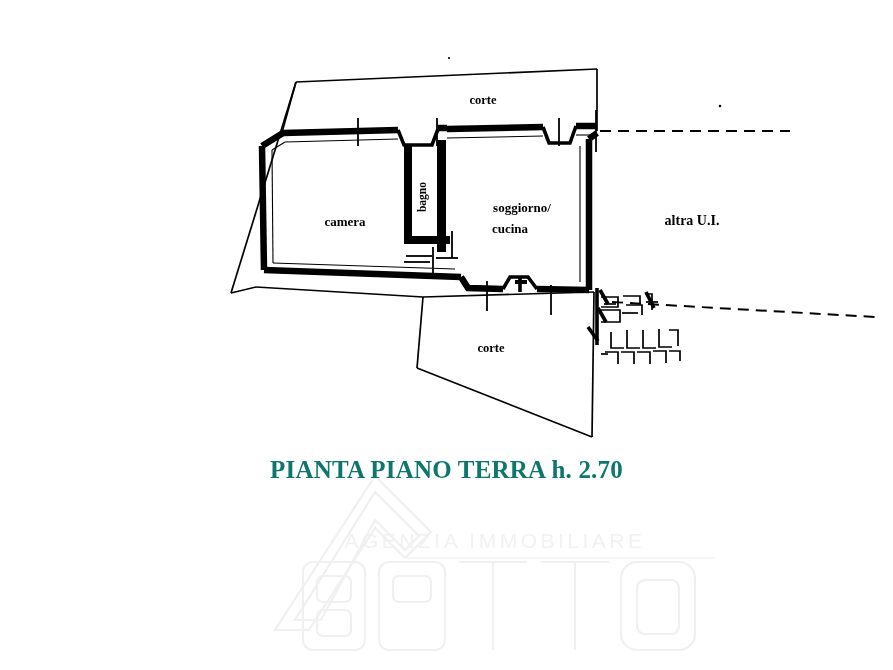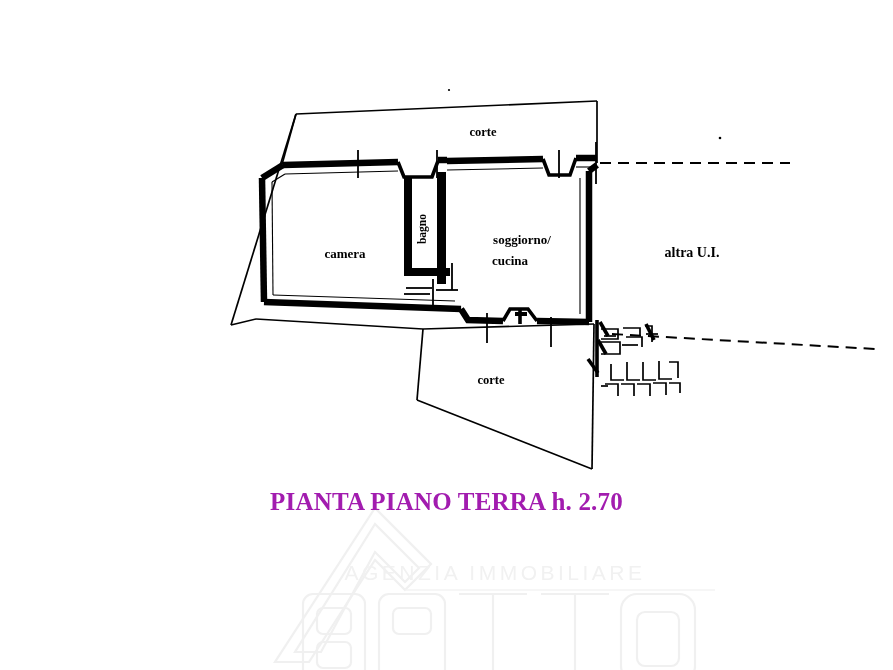--- a/index.html
+++ b/index.html
@@ -12,21 +12,20 @@
     height: 670px;
     font-family: "Liberation Serif", serif;
     position: relative;
     overflow: hidden;
   }
   #plan-root {
     position: relative;
     width: 893px;
     height: 530px;
     background: #ffffff;
-    margin-top: 32px;
   }
   svg.plan-svg {
     position: absolute;
     left: 0;
     top: 0;
     width: 893px;
     height: 670px;
     display: block;
   }
   .room-label {
@@ -53,21 +52,21 @@
   .title-bar {
     position: absolute;
     left: 0;
     right: 0;
     bottom: 46px;
     text-align: center;
     font-family: "Liberation Serif", serif;
     font-weight: 700;
     font-size: 25px;
     letter-spacing: 0.2px;
-    color: #a21caf;
+    color: #0f766e;
     z-index: 5;
   }
   .watermark {
     position: absolute;
     left: 255px;
     top: 470px;
     width: 460px;
     height: 185px;
     z-index: 1;
     pointer-events: none;

